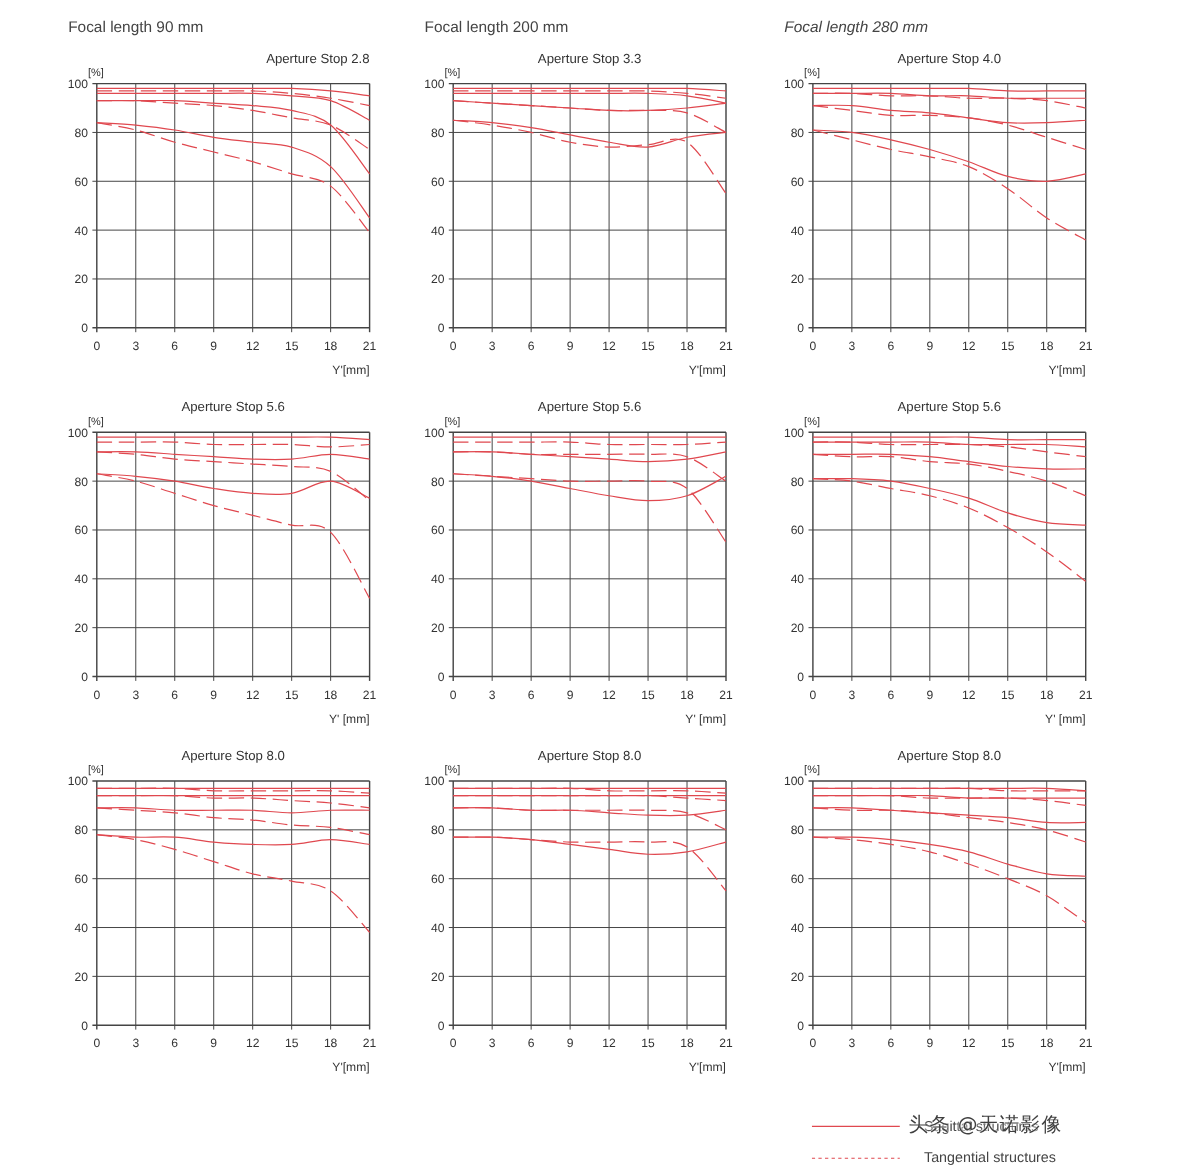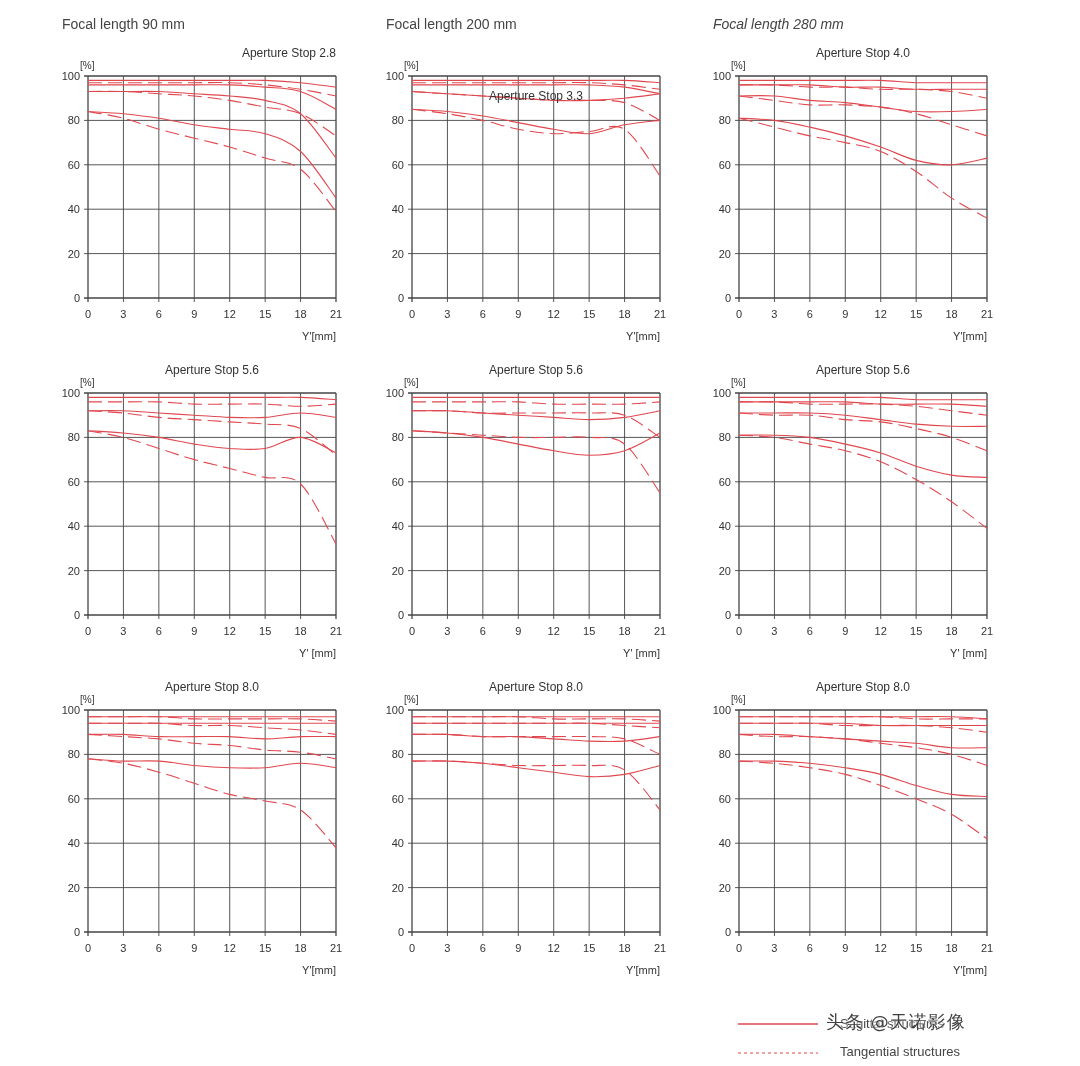--- a/index.html
+++ b/index.html
@@ -404,20 +404,20 @@
   <div class="leg-row" style="top:6px;">
     <svg width="82" height="12" style="position:absolute;left:0;top:2px;">
       <line x1="0" y1="6" x2="80" y2="6" stroke="#e0484f" stroke-width="1.3"></line>
     </svg>
     <span class="leg-label" style="top:0;">Sagittal structures</span>
   </div>
 </div>
 <div class="watermark">头条 @天诺影像</div>
 
 <div class="ptitle" style="left: 88px; top: 46px; text-align: right;">Aperture Stop 2.8</div>
-<div class="ptitle" style="left: 412px; top: 46px; margin-top: 43px;">Aperture Stop 3.3</div>
+<div class="ptitle" style="left: 412px; top: 46px;">Aperture Stop 3.3</div>
 <div class="ptitle" style="left: 739px; top: 46px;">Aperture Stop 4.0</div>
 <div class="ptitle" style="left: 88px; top: 363px;">Aperture Stop 5.6</div>
 <div class="ptitle" style="left: 412px; top: 363px;">Aperture Stop 5.6</div>
 <div class="ptitle" style="left: 739px; top: 363px;">Aperture Stop 5.6</div>
 <div class="ptitle" style="left: 88px; top: 680px;">Aperture Stop 8.0</div>
 <div class="ptitle" style="left: 412px; top: 680px;">Aperture Stop 8.0</div>
 <div class="ptitle" style="left: 739px; top: 680px;">Aperture Stop 8.0</div>
 
 </body></html>

